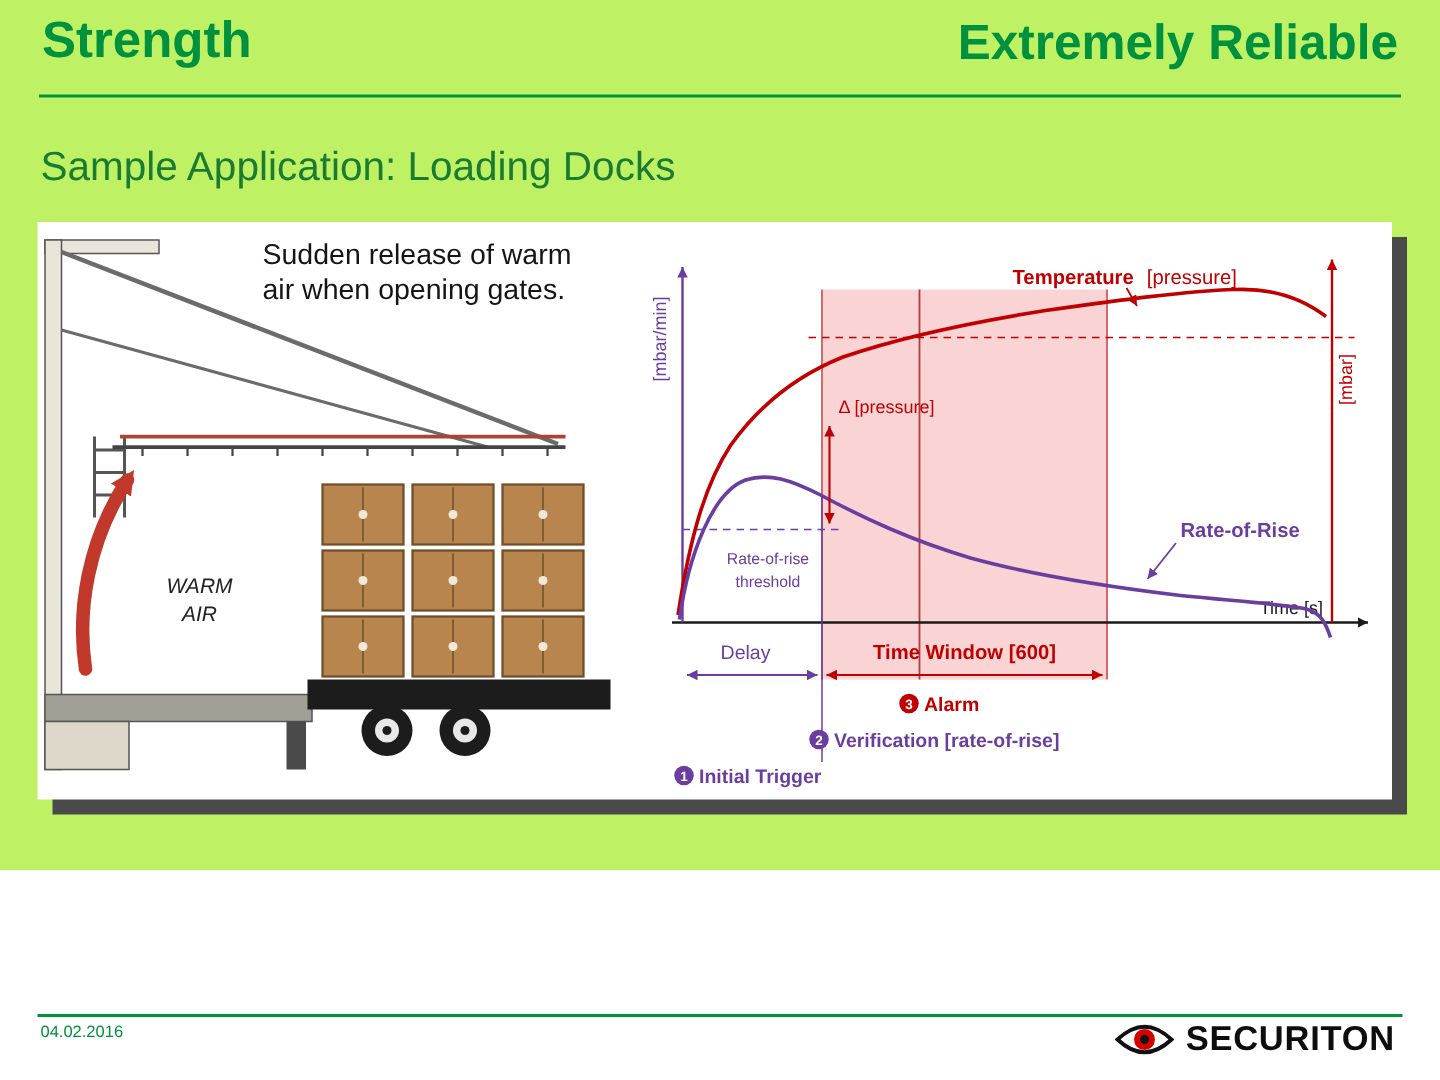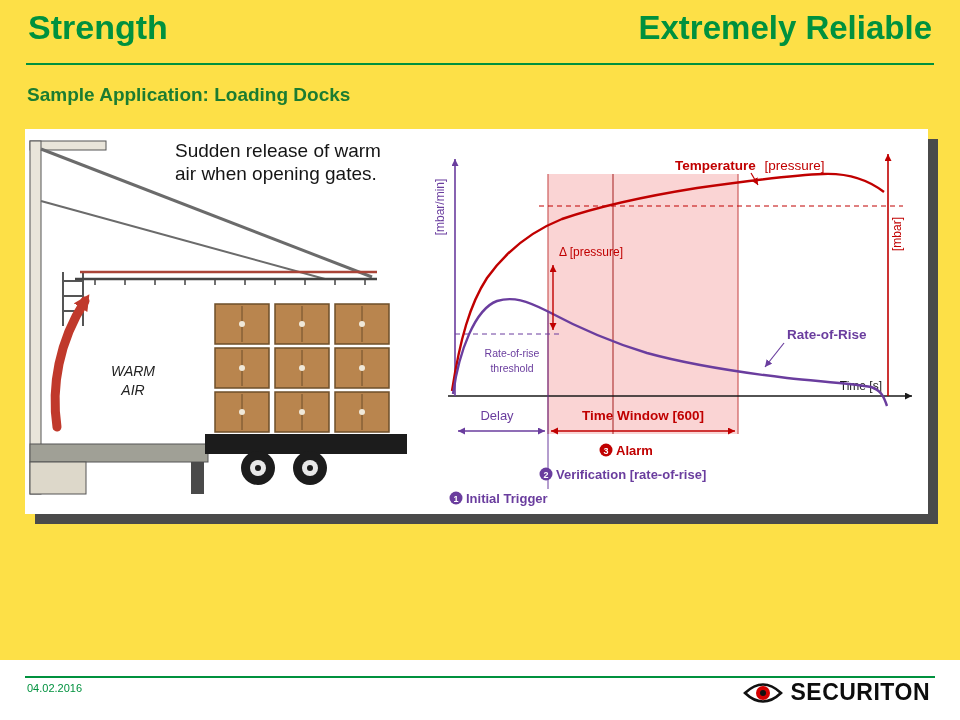--- a/index.html
+++ b/index.html
@@ -1,24 +1,24 @@
 <!DOCTYPE html>
 <html><head>
 <meta charset="utf-8">
 <style>
   *{margin:0;padding:0;box-sizing:border-box}
   html,body{width:960px;height:720px;background:#ffffff}
   body{font-family:"Liberation Sans",sans-serif;position:relative;overflow:hidden}
-  .slide{position:absolute;left:0;top:0;width:960px;height:660px;background:#fde047}
+  .slide{position:absolute;left:0;top:0;width:960px;height:580px;background:#bef264}
   .hdr-left{position:absolute;left:28px;top:8px;font-size:34px;font-weight:bold;color:#00913e}
   .hdr-right{position:absolute;right:28px;top:9px;font-size:33px;font-weight:700;color:#00913e}
   .rule{position:absolute;background:#00913e}
   .hdr-rule{left:26px;right:26px;top:63px;height:2px}
-  .slide-title{position:absolute;left:27px;top:84px;font-size:19px;font-weight:bold;color:#1b7c31}
-  .panel{position:absolute;left:25px;top:129px;width:903px;height:385px;background:#fff;
+  .slide-title{position:absolute;left:27px;top:96px;font-size:27px;font-weight:normal;color:#1b7c31}
+  .panel{position:absolute;left:25px;top:148px;width:903px;height:385px;background:#fff;
          box-shadow:10px 10px 0 0 #4a4a4a}
   .illu{position:absolute;left:0;top:0}
   .graph{position:absolute;left:410px;top:0}
   svg text{font-family:"Liberation Sans",sans-serif}
   .ftr-rule{left:25px;right:25px;top:676px;height:2px}
   .ftr-date{position:absolute;left:27px;top:682px;font-size:11px;color:#00913e}
   .logo{position:absolute;right:30px;top:679px;display:flex;align-items:flex-end;gap:7px}
   .brand{font-size:23px;font-weight:800;letter-spacing:.5px;color:#0d0d0d}
 </style>
 </head>

